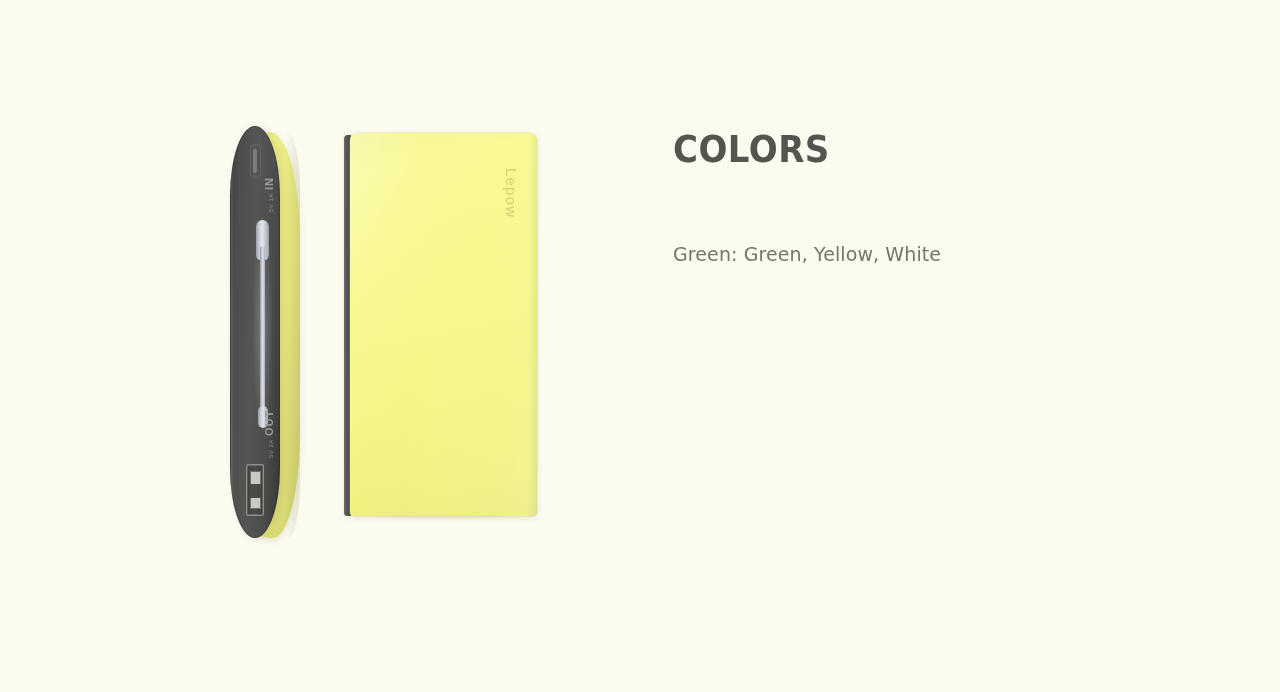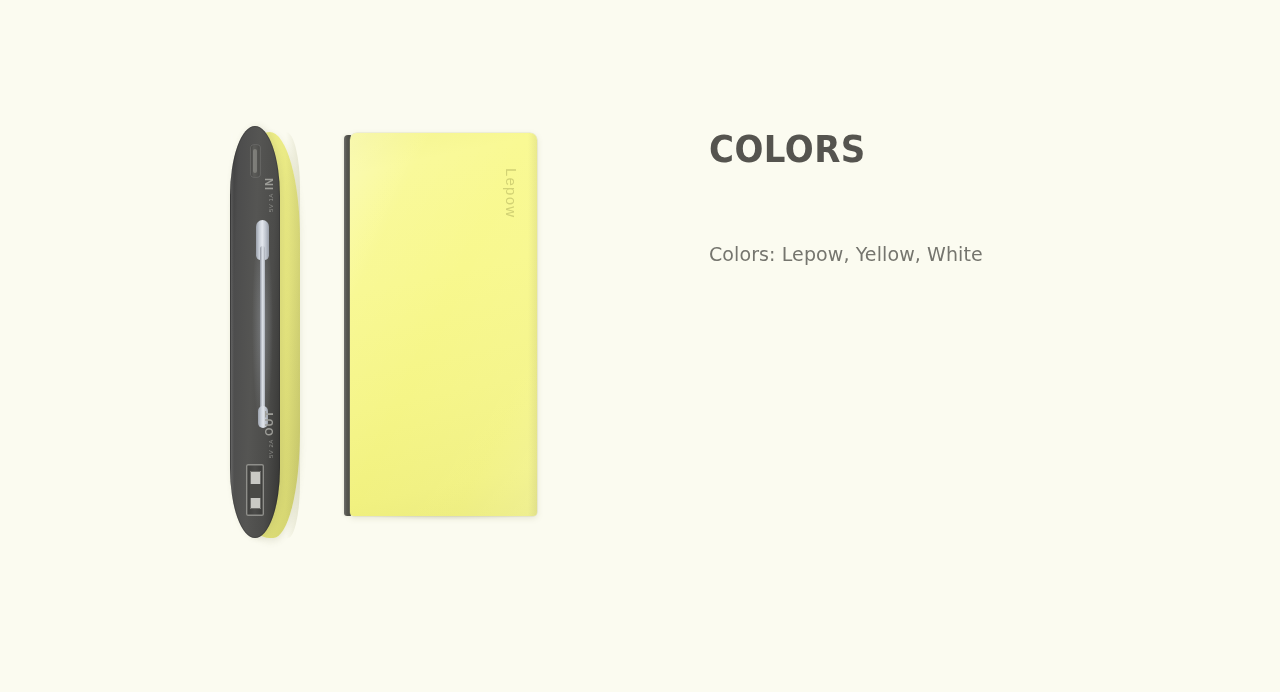--- a/index.html
+++ b/index.html
@@ -303,21 +303,20 @@
     transform-origin: 0 0;
     opacity: 0.92;
   }
 
   
   .copy {
     position: absolute;
     left: 673px;
     top: 130px;
     width: 520px;
-    margin-left: 36px;
   }
   .copy-title {
     margin: 0;
     font-family: "DejaVu Sans", sans-serif;
     font-size: 37px;
     font-weight: bold;
     letter-spacing: 0.5px;
     color: #55544f;
     line-height: 1.1;
     transform: scaleX(0.92);
@@ -380,16 +379,16 @@
   <div class="front-view">
     <div class="front-shadow"></div>
     <div class="front-bezel"></div>
     <div class="front-panel">
       <div class="brand">Lepow</div>
     </div>
   </div>
 
   <div class="copy">
     <h1 class="copy-title">COLORS</h1>
-    <p class="copy-sub">Colors: Lepow, Yellow, White</p>
+    <p class="copy-sub">Green: Green, Yellow, White</p>
   </div>
 
 </div>
 
 </body></html>

